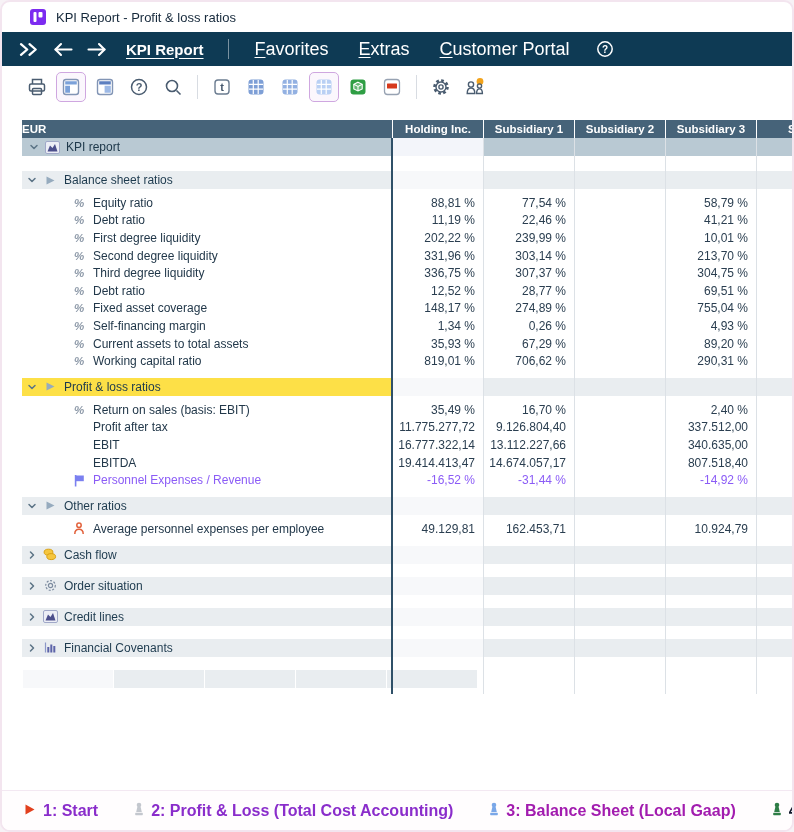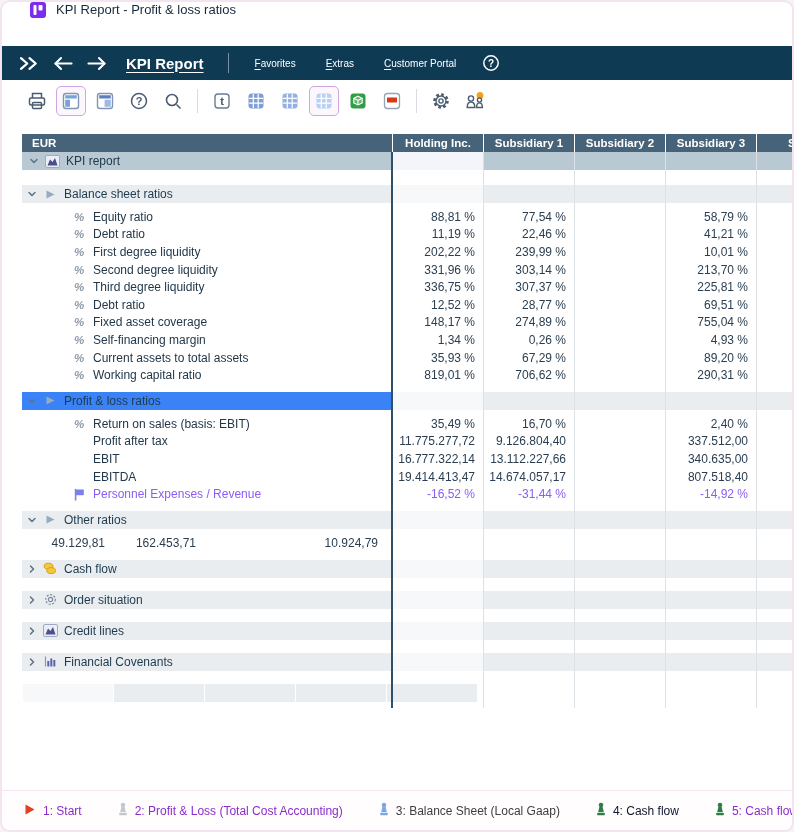--- a/index.html
+++ b/index.html
@@ -1,46 +1,46 @@
 <!DOCTYPE html>
 <html><head>
 <meta charset="utf-8">
 <style>
   *{margin:0;padding:0;box-sizing:border-box}
   html,body{width:794px;height:832px}
   body{font-family:"Liberation Sans",sans-serif;background:#f7f2f6;overflow:hidden}
   .window{position:relative;width:794px;height:832px;background:#fff;border:2px solid #f3e5ef;border-radius:10px;overflow:hidden}
 
   
-  .titlebar{height:44px;display:flex;padding-left:28px;gap:10px}
+  .titlebar{height:30px;display:flex;align-items:center;padding-left:28px;gap:10px}
   .logo{width:16px;height:16px;border-radius:3px;background:#7c2bf0;display:flex;align-items:center;justify-content:center;flex:0 0 auto}
   .apptitle{font-size:13px;color:#16293b}
 
   
   .navbar{height:34px;background:#0e3a54;display:flex;align-items:center;padding:0 14px;color:#fff}
   .nav-ic{display:flex;align-items:center;justify-content:center;width:26px;height:26px;cursor:pointer}
   .nav-ic + .nav-ic{margin-left:8px}
   .nav-link{color:#fff;font-weight:bold;font-size:15px;text-decoration:underline;text-underline-offset:3px;margin-left:16px;cursor:pointer}
   .nav-sep{width:1px;height:20px;background:rgba(255,255,255,.45);margin-left:24px}
-  .menu{display:flex;gap:30px;margin-left:26px;font-size:10px}
+  .menu{display:flex;gap:30px;margin-left:26px;font-size:18px}
   .menu .mi{cursor:pointer}
   .menu .mi u{text-underline-offset:2px}
   .nav-help{margin-left:22px}
 
   
   .toolbar{height:42px;display:flex;align-items:center;padding-left:20px;background:#fff}
   .tb{width:30px;height:30px;display:flex;align-items:center;justify-content:center;border-radius:5px;margin-right:4px;border:1.5px solid transparent;cursor:pointer}
   .tb.sel{border-color:#cfa7e0;background:#fbf7fd}
   .tbsep{width:1px;height:24px;background:#d8dce2;margin:0 9px 0 5px}
 
   
   .tablewrap{margin:12px 0 0 20px;width:774px;overflow:hidden}
   .thead{display:flex;height:18px}
   .th{background:#466379;color:#fff;font-size:11.5px;font-weight:bold;display:flex;align-items:center;flex:0 0 auto;cursor:pointer}
-  .th.eur{width:370px;padding-left:10px}
+  .th.eur{width:370px;padding-left:0}
   .th.col{width:90px;margin-left:1px;justify-content:center}
   .tbody{position:relative;height:556px;overflow:hidden}
   .vline{position:absolute;top:0;height:100%;z-index:6;pointer-events:none}
   .vline.dark{width:2px;background:#2f5068}
   .vline.lt{width:1px;background:#dce1e6}
 
   .row{display:flex;height:18px;align-items:stretch;position:relative;z-index:1;cursor:pointer}
   .row .left{width:370px;display:flex;align-items:center;flex:0 0 auto}
   .cell{width:90px;margin-left:1px;display:flex;align-items:center;justify-content:flex-end;padding-right:8px;font-size:12px;color:#2a3e50;flex:0 0 auto}
   .chev{width:12px;display:flex;justify-content:center;align-items:center;margin-right:4px}
@@ -49,32 +49,32 @@
 
   .row.root .left{padding-left:6px;background:#b9c9d3}
   .row.root .cell{background:#b9c9d3}
   .row.root .cell.c0{background:#f3f5fa}
   .row.root .lbl{color:#203a4c}
 
   .row.sec .left{padding-left:4px;background:#e9edf0}
   .row.sec .cell{background:#e9edf0}
   .row.sec .cell.c0{background:#f7f8fa}
   .row.sec .lbl{color:#1d3a4e}
-  .row.sec.hl .left{background:#3b82f6}
+  .row.sec.hl .left{background:#fde047}
 
   .row.leaf{height:17.6px}
   .row.leaf .left{padding-left:49px}
   .row.leaf.first{margin-top:5px}
   .row.purple .lbl,.row.purple .cell{color:#8b5cf6}
   .pct{color:#8e9aa9;font-weight:bold;font-style:italic;font-size:11.5px}
 
   
   .bottombar{position:absolute;left:0;right:0;bottom:0;height:40px;border-top:1px solid #f3e8f2;background:#fffdfe;display:flex;align-items:center;gap:36px;padding-left:22px;overflow:hidden}
   .tab{display:flex;align-items:center;gap:7px;white-space:nowrap;cursor:pointer;flex:0 0 auto}
-  .tab .tlbl{font-weight:normal;font-size:12px}
+  .tab .tlbl{font-weight:bold;font-size:16px}
 </style>
 </head>
 <body>
 
 <div class="window">
 
   <div class="titlebar">
     <span class="logo">
       <svg width="12" height="12" viewBox="0 0 12 12">
           <rect x="1.5" y="1" width="3" height="10" rx="1" fill="#fff"></rect>
@@ -324,21 +324,21 @@
         <div class="row leaf">
           <div class="left">
             <span class="ticon">
               <span class="pct">%</span>
             </span>
             <span class="lbl">Third degree liquidity</span>
           </div>
           <div class="cell c0">336,75 %</div>
           <div class="cell c1">307,37 %</div>
           <div class="cell c2"></div>
-          <div class="cell c3">225,81 %</div>
+          <div class="cell c3">304,75 %</div>
           <div class="cell c4"></div>
         </div>
         <div class="row leaf">
           <div class="left">
             <span class="ticon">
               <span class="pct">%</span>
             </span>
             <span class="lbl">Debt ratio</span>
           </div>
           <div class="cell c0">12,52 %</div>
@@ -495,20 +495,29 @@
             </span>
             <span class="lbl">Other ratios</span>
           </div>
           <div class="cell c0"></div>
           <div class="cell c1"></div>
           <div class="cell c2"></div>
           <div class="cell c3"></div>
           <div class="cell c4"></div>
         </div>
         <div class="row leaf first">
+          <div class="left">
+            <span class="ticon">
+              <svg width="12" height="13" viewBox="0 0 12 13" fill="none" stroke="#e2613b" stroke-width="1.5">
+                <circle cx="6" cy="3.2" r="2.2"></circle>
+                <path d="M1.8 12 c0-3 1.9-4.8 4.2-4.8 s4.2 1.8 4.2 4.8"></path>
+              </svg>
+            </span>
+            <span class="lbl">Average personnel expenses per employee</span>
+          </div>
           <div class="cell c0">49.129,81</div>
           <div class="cell c1">162.453,71</div>
           <div class="cell c2"></div>
           <div class="cell c3">10.924,79</div>
           <div class="cell c4"></div>
         </div>
         <div class="row sec" style="margin-top:8px">
           <div class="left">
             <span class="chev">
               <svg width="10" height="10" viewBox="0 0 10 10" fill="none" stroke="#5c7486" stroke-width="1.5" stroke-linecap="round" stroke-linejoin="round">
@@ -623,21 +632,21 @@
             <rect x="1.2" y="10.8" width="7.6" height="2.4" rx="0.6" fill="#c3c7ce"></rect>
           </svg></span>
         <span class="tlbl" style="color:#8a2dcb">2: Profit &amp; Loss (Total Cost Accounting)</span>
       </span>
       <span class="tab">
         <span><svg width="10" height="14" viewBox="0 0 10 14">
             <circle cx="5" cy="3" r="2.3" fill="#7aa7e8"></circle>
             <path d="M3.4 4.8 h3.2 l1.2 5.2 h-5.6 z" fill="#7aa7e8"></path>
             <rect x="1.2" y="10.8" width="7.6" height="2.4" rx="0.6" fill="#7aa7e8"></rect>
           </svg></span>
-        <span class="tlbl" style="color:#404040">3: Balance Sheet (Local Gaap)</span>
+        <span class="tlbl" style="color:#a21caf">3: Balance Sheet (Local Gaap)</span>
       </span>
       <span class="tab">
         <span><svg width="10" height="14" viewBox="0 0 10 14">
             <circle cx="5" cy="3" r="2.3" fill="#2e7d46"></circle>
             <path d="M3.4 4.8 h3.2 l1.2 5.2 h-5.6 z" fill="#2e7d46"></path>
             <rect x="1.2" y="10.8" width="7.6" height="2.4" rx="0.6" fill="#2e7d46"></rect>
           </svg></span>
         <span class="tlbl" style="color:#0f172a">4: Cash flow</span>
       </span>
       <span class="tab">

